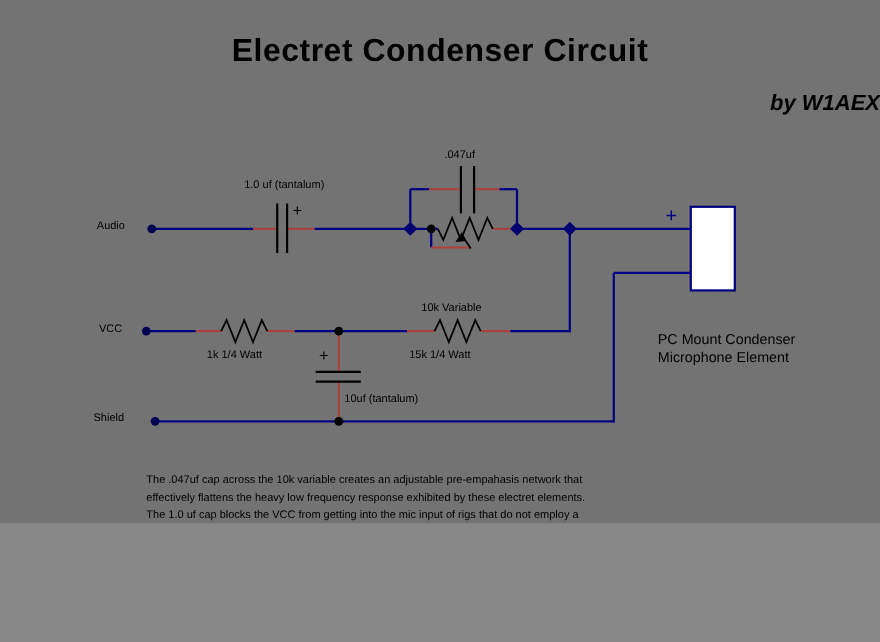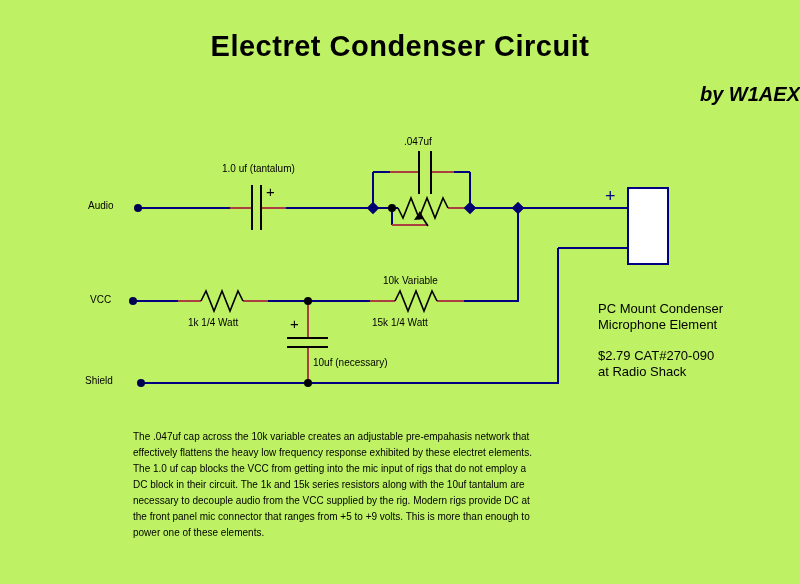--- a/index.html
+++ b/index.html
@@ -1,20 +1,20 @@
 <!DOCTYPE html>
 <html><head>
 <meta charset="utf-8">
 <style>
   html, body { margin: 0; padding: 0; background: #888; }
   #stage {
     position: relative;
     width: 800px;
-    height: 584px;
-    background: #bef264;
+    height: 476px;
+    background: #737373;
     font-family: "Liberation Sans", "DejaVu Sans", sans-serif;
     color: #000000;
     overflow: hidden;
     margin: 0 auto;
   }
   .abs { position: absolute; }
   #title {
     top: 30px; left: 0; width: 800px;
     text-align: center;
     font-size: 29px; font-weight: bold;
@@ -140,27 +140,26 @@
   <div class="abs plus" style="top:183px; left:266px;">+</div>
 
   <div class="abs lbl" style="top:136px; left:404px;">.047uf</div>
 
   <div class="abs lbl" style="top:239px; left:383px;margin-top:36px;">10k Variable</div>
 
   <div class="abs lbl" style="top:317px; left:188px;">1k 1/4 Watt</div>
   <div class="abs lbl" style="top:317px; left:372px;">15k 1/4 Watt</div>
 
   <div class="abs plus" style="top:315px; left:290px;">+</div>
-  <div class="abs lbl" style="top:357px; left:313px;">10uf (necessary)</div>
+  <div class="abs lbl" style="top:357px; left:313px;">10uf (tantalum)</div>
 
   <div id="mic-plus" class="abs" style="top:186px; left:605px;">+</div>
 
   <div id="mic-desc" class="abs" style="top:301px; left:598px;"><span>PC Mount Condenser</span><br><span>Microphone Element</span></div>
 
-  <div id="mic-price" class="abs" style="top:348px; left:598px;"><span>$2.79 CAT#270-090</span><br><span>at Radio Shack</span></div>
 
   <div id="notes" class="abs" style="top:429px; left:133px;">The .047uf cap across the 10k variable creates an adjustable pre-empahasis network that
 effectively flattens the heavy low frequency response exhibited by these electret elements.
 The 1.0 uf cap blocks the VCC from getting into the mic input of rigs that do not employ a
 DC block in their circuit. The 1k and 15k series resistors along with the 10uf tantalum are
 necessary to decouple audio from the VCC supplied by the rig. Modern rigs provide DC at
 the front panel mic connector that ranges from +5 to +9 volts. This is more than enough to
 power one of these elements.</div>
 
 </div>

